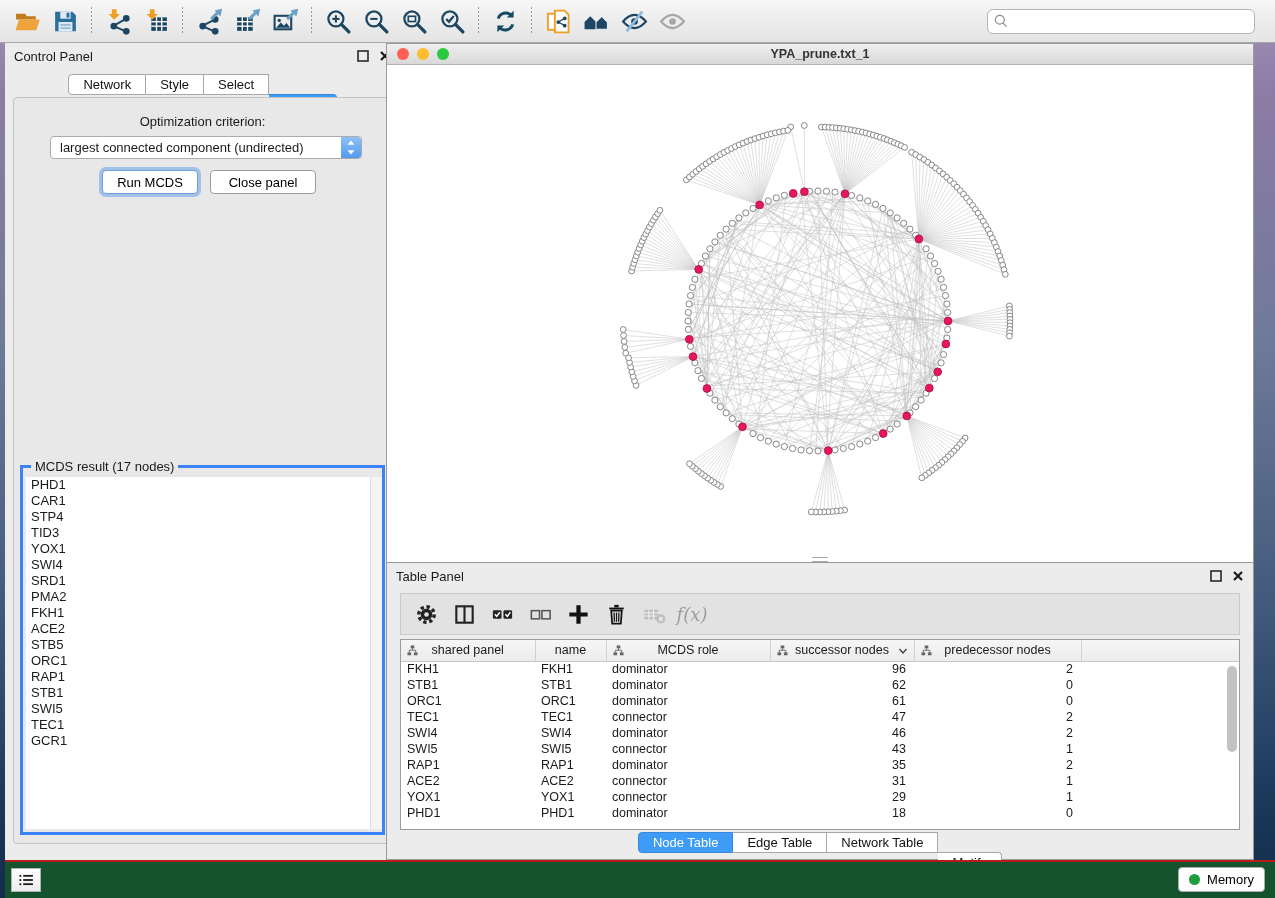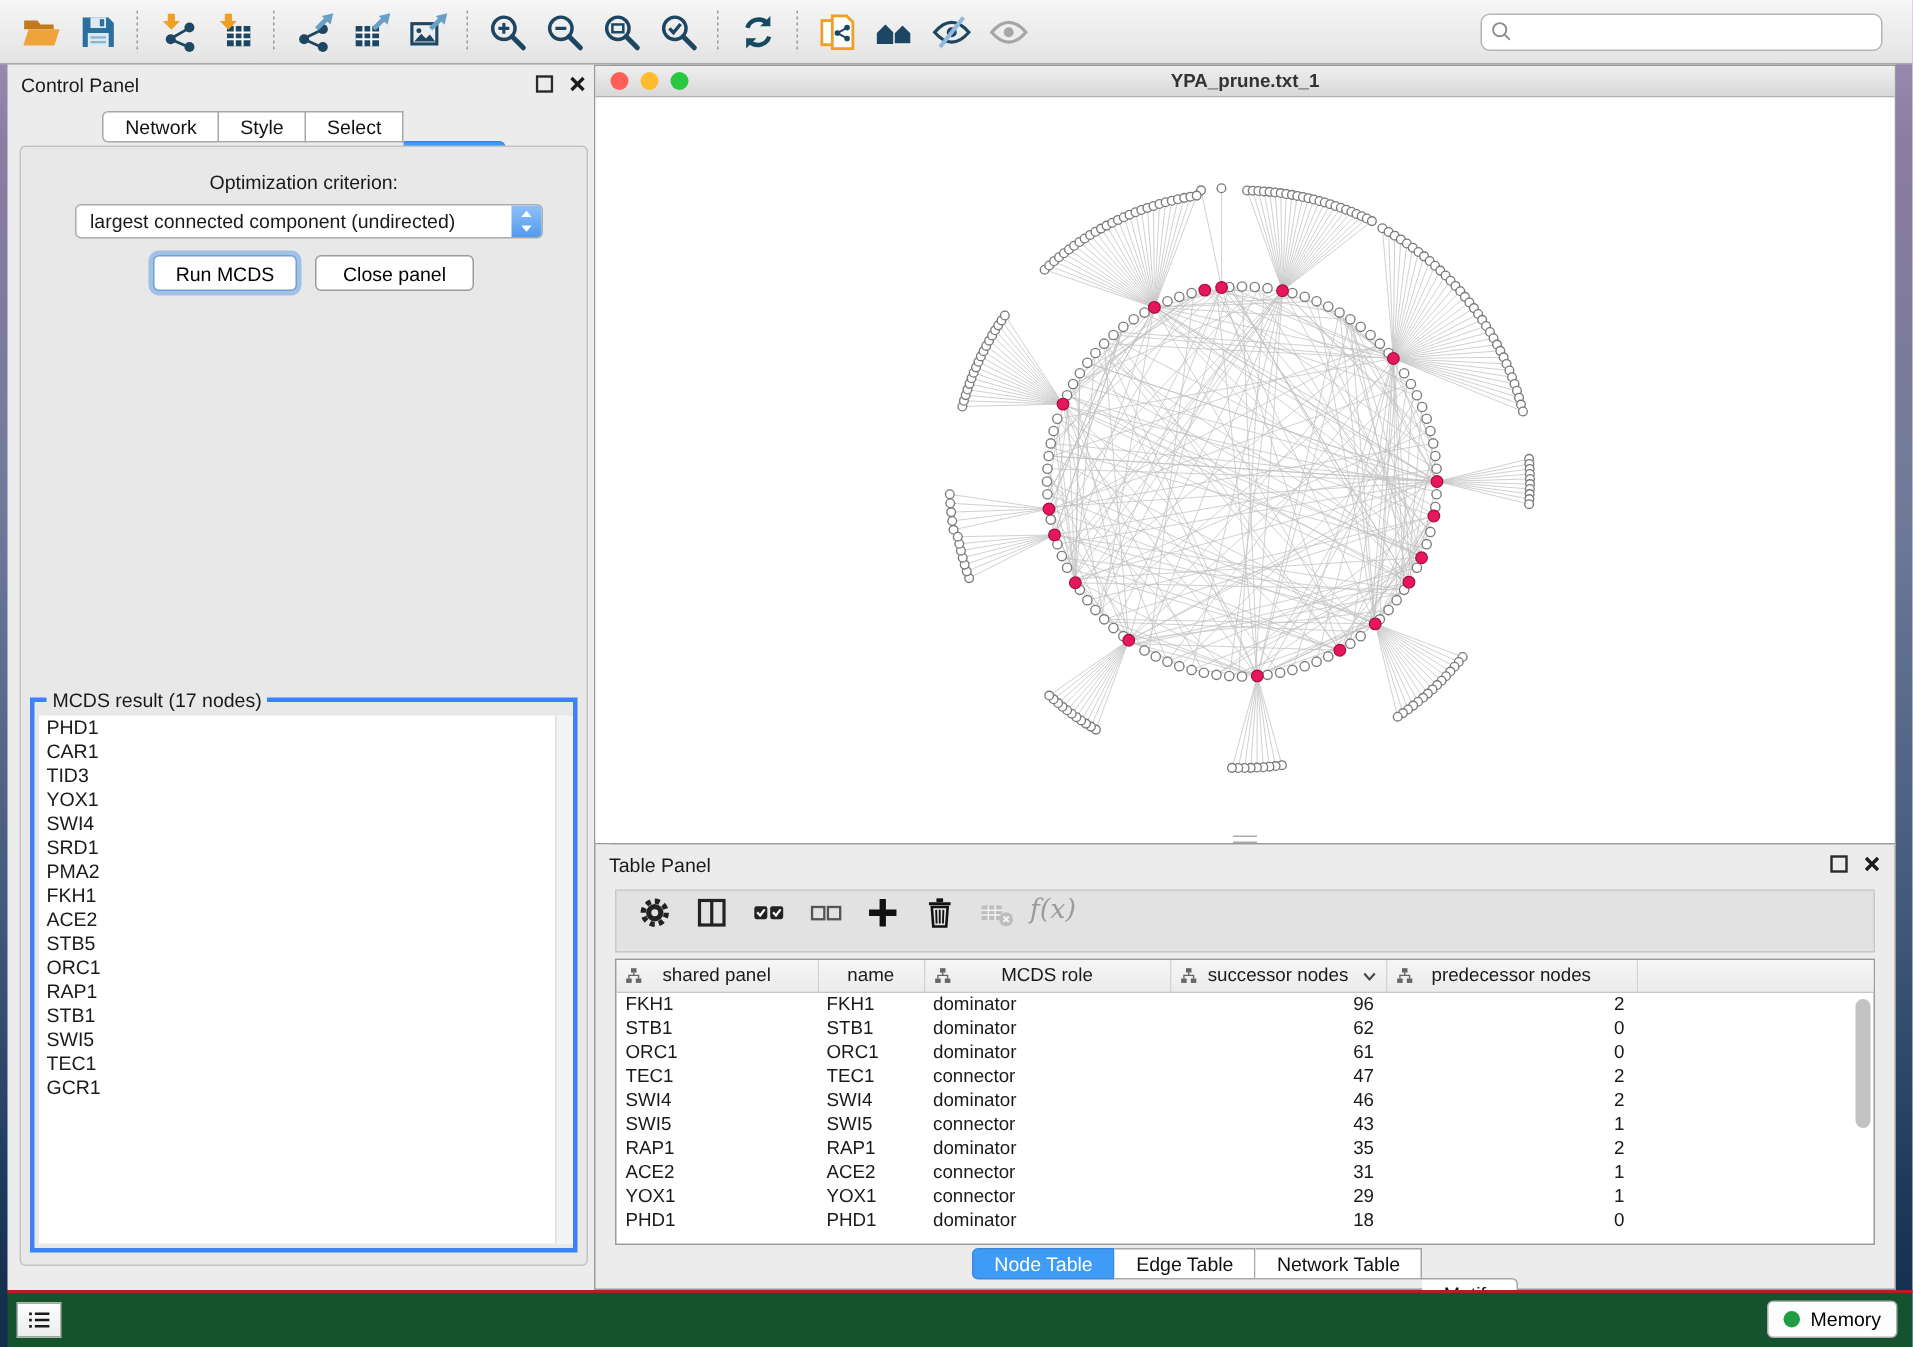--- a/index.html
+++ b/index.html
@@ -65,40 +65,40 @@
     border-left:1px solid #ddd; }
   .list-item { font-size:13px; line-height:16px; padding-left:5px; cursor:default; }
 
   
   .splitter { position:absolute; left:400px; top:43px; width:7px; height:817px; background:#e9e9e9;
     border-left:1px solid #c2c2c2; border-right:1px solid #c2c2c2; }
   .split-handle { position:absolute; left:0; width:5px; top:395px; height:24px; background:#dcdcdc;
     border:1px solid #b5b5b5; cursor:col-resize; }
 
   
-  .right-pane { position:absolute; left:396px; top:43px; width:868px; height:817px; }
+  .right-pane { position:absolute; left:386px; top:43px; width:868px; height:817px; }
   .network-window { position:absolute; left:0; top:0; width:868px; height:520px;
     border:1px solid #9a9a9a; background:#fff; }
   .net-titlebar { height:21px; background:linear-gradient(#efefef,#d8d8d8);
     border-bottom:1px solid #b3b3b3; position:relative; display:flex; align-items:center;
     justify-content:center; }
   .net-title { font-size:12.5px; font-weight:700; color:#333; }
   .lights { position:absolute; left:10px; top:4px; display:flex; gap:8px; }
   .light { width:12px; height:12px; border-radius:50%; cursor:pointer; }
   .net-canvas { position:relative; width:866px; height:497px; background:#fff; overflow:hidden; }
   .resize-grabber { position:absolute; left:50%; bottom:0; width:16px; height:5px; margin-left:-8px;
     border-top:1px solid #aaa; border-bottom:1px solid #aaa; cursor:row-resize; }
 
   
   .table-panel { position:absolute; left:0; top:520px; width:868px; height:297px; background:#ececec;
     border:1px solid #9a9a9a; border-top:none; }
   .tp-toolbar { position:absolute; left:13px; right:13px; top:30px; height:42px; background:#e2e2e2;
     border:1px solid #c9c9c9; display:flex; align-items:center; padding-left:6px; }
   .tp-btn { width:38px; height:36px; border:none; background:transparent; display:flex;
-    justify-content:center; cursor:pointer; }
+    align-items:center; justify-content:center; cursor:pointer; }
   .tp-btn svg { width:25px; height:25px; }
   .fx-label { font-family:"DejaVu Serif","Liberation Serif",serif; font-style:italic; font-size:18px;
     color:#9c9c9c; }
   .table-box { position:absolute; left:13px; right:13px; top:76px; height:191px; background:#fff;
     border:1px solid #9c9c9c; overflow:hidden; }
   table.node-table { border-collapse:collapse; table-layout:fixed; width:840px; }
   .node-table th { height:21px; background:linear-gradient(#f6f6f6,#ebebeb);
     border-bottom:1px solid #c7c7c7; border-right:1px solid #d2d2d2; font-weight:400; font-size:12.5px;
     position:relative; text-align:center; cursor:pointer; white-space:nowrap; overflow:hidden; }
   .th-ic { position:absolute; left:6px; top:5px; }
@@ -359,20 +359,21 @@
     </div>
     <div class="btn-row">
       <button class="push-btn run-btn">Run MCDS</button>
       <button class="push-btn close-btn">Close panel</button>
     </div>
     <div class="group-box">
       <span class="group-legend">MCDS result (17 nodes)</span>
       <div class="mcds-list">
           <div class="list-item">PHD1</div>
           <div class="list-item">CAR1</div>
+          <div class="list-item">STP4</div>
           <div class="list-item">TID3</div>
           <div class="list-item">YOX1</div>
           <div class="list-item">SWI4</div>
           <div class="list-item">SRD1</div>
           <div class="list-item">PMA2</div>
           <div class="list-item">FKH1</div>
           <div class="list-item">ACE2</div>
           <div class="list-item">STB5</div>
           <div class="list-item">ORC1</div>
           <div class="list-item">RAP1</div>

